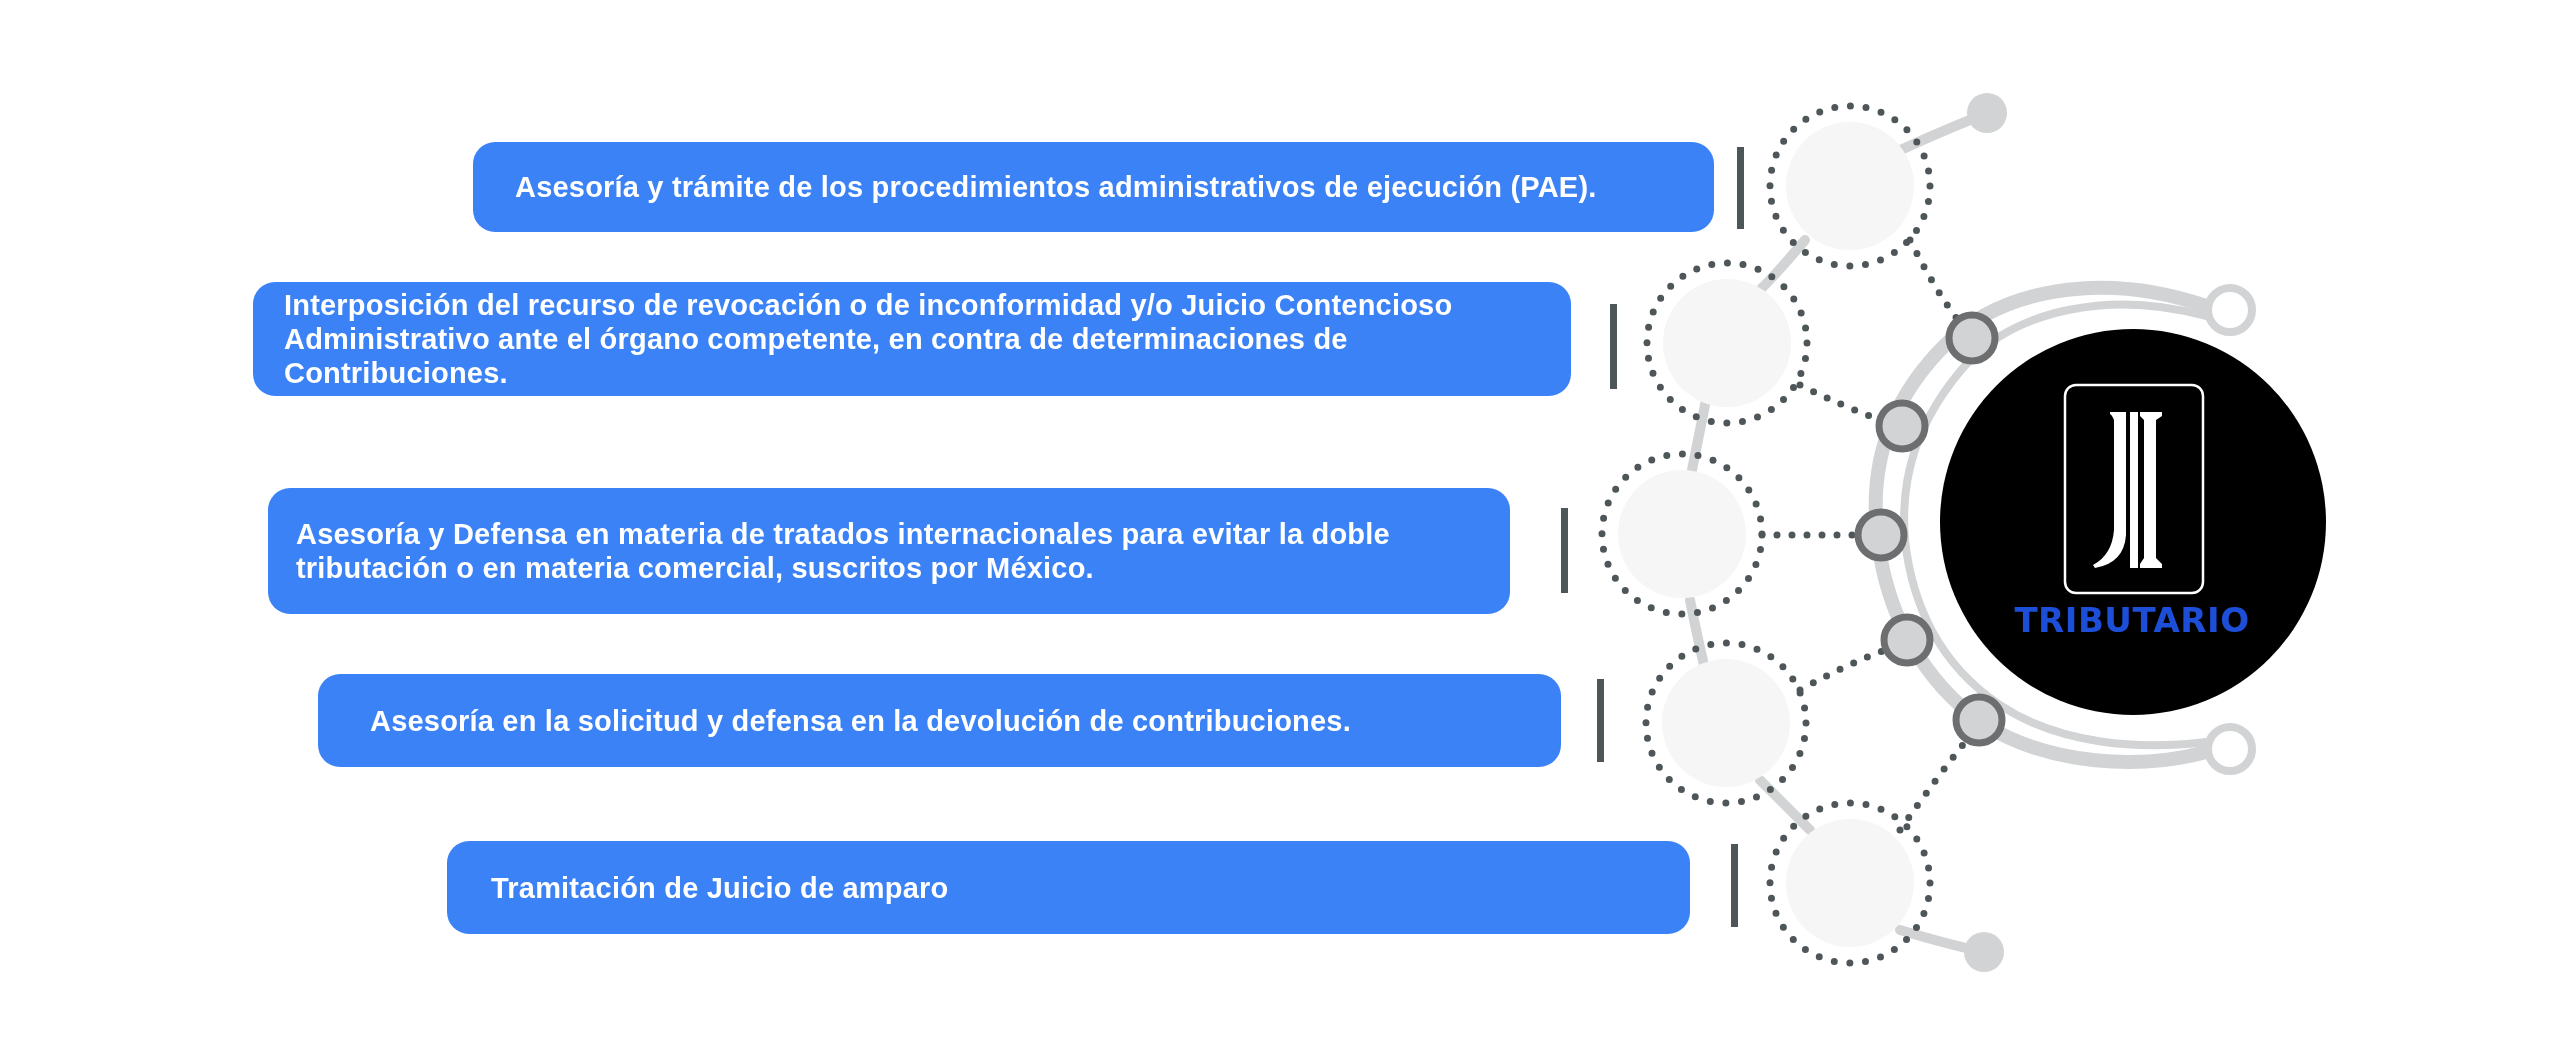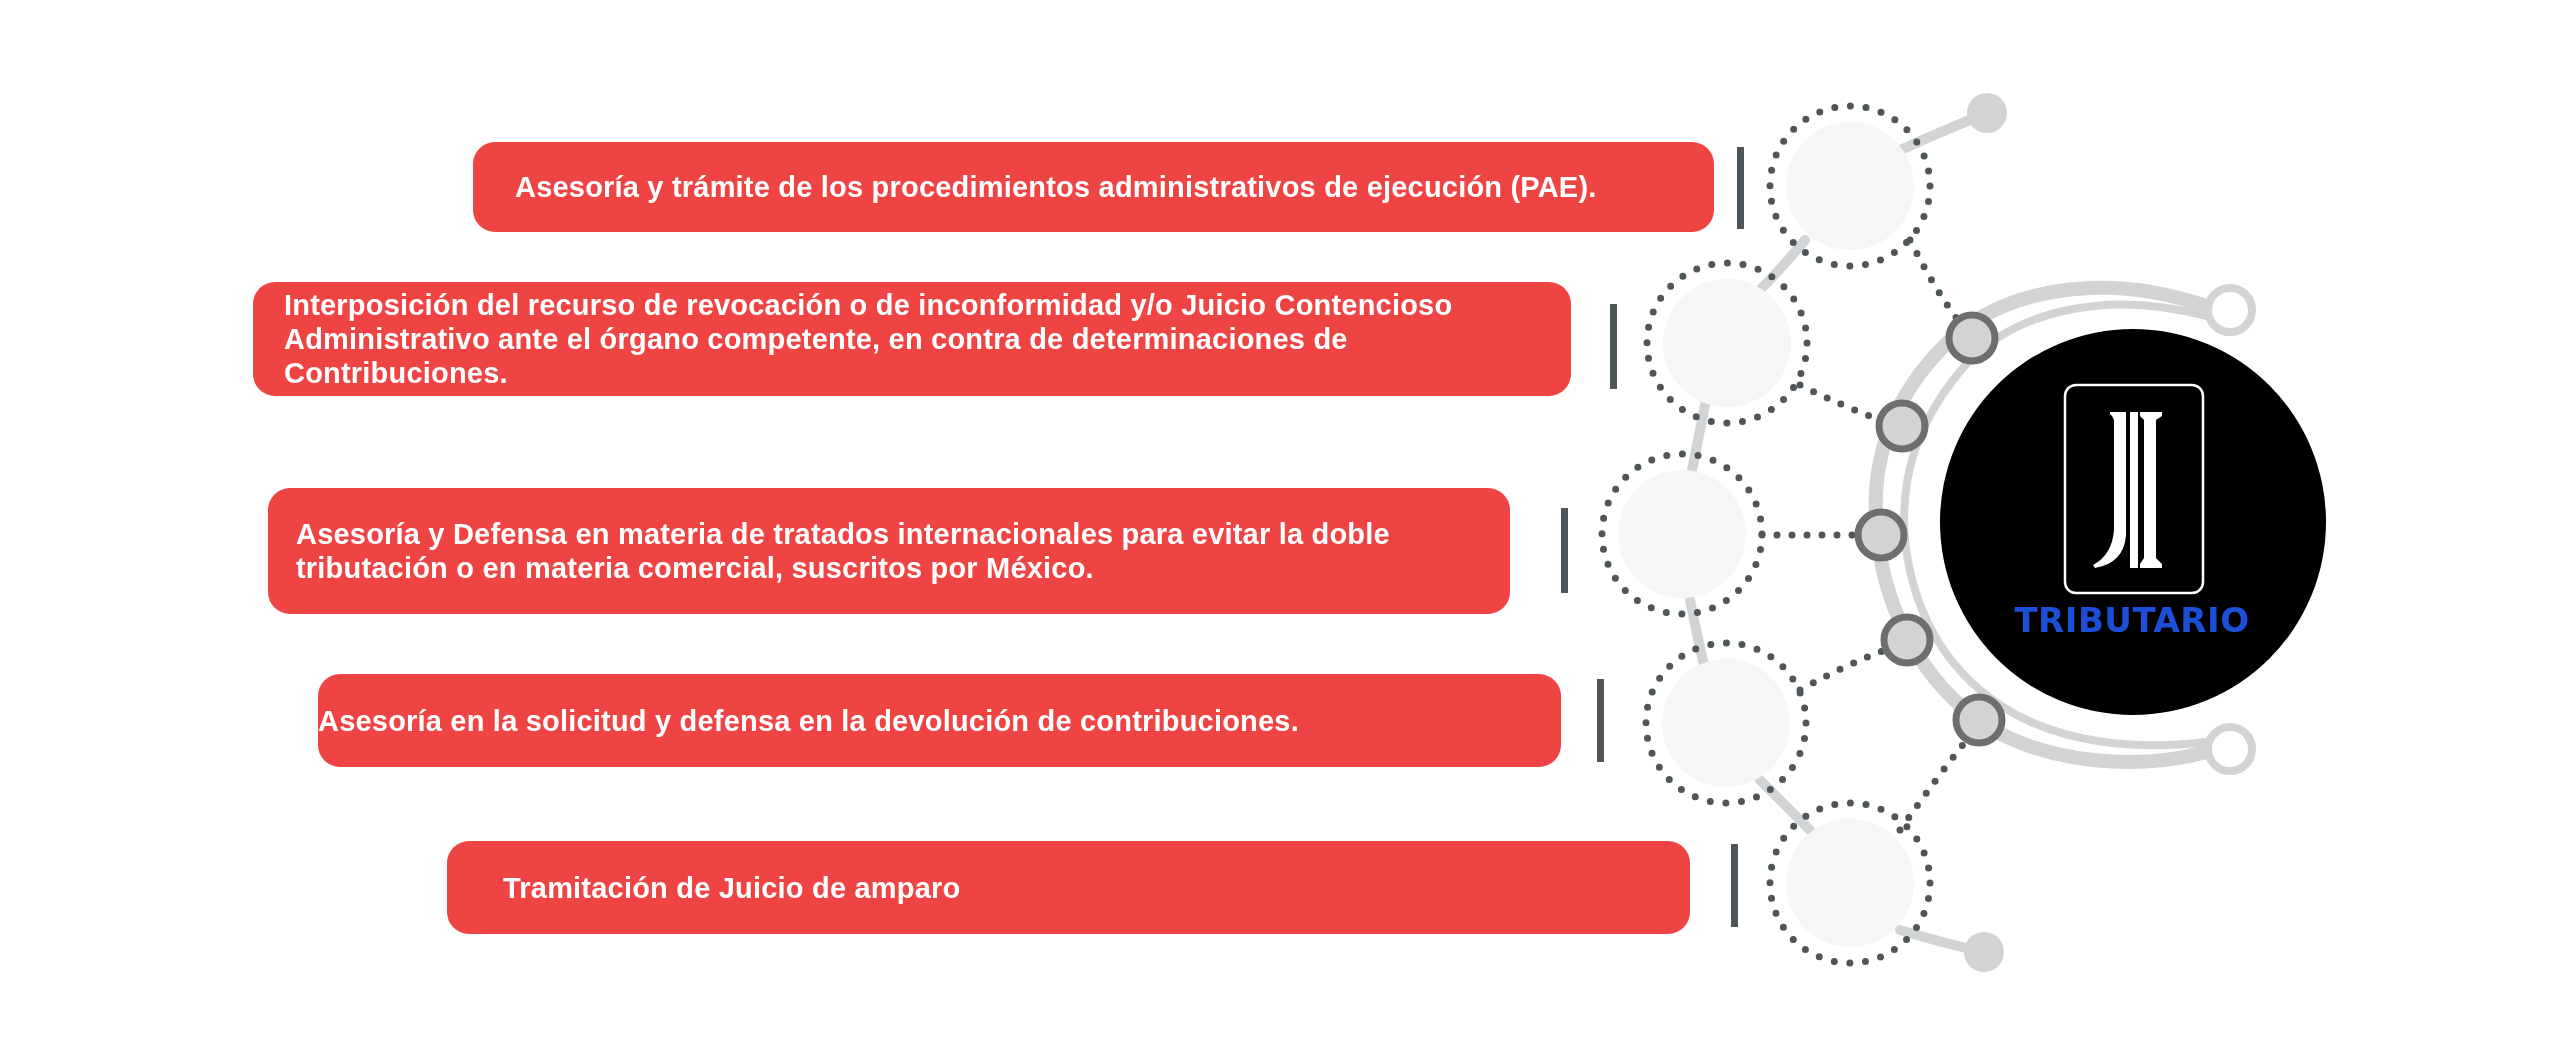--- a/index.html
+++ b/index.html
@@ -9,21 +9,21 @@
     }
     body {
       width: 2560px;
       height: 1050px;
       position: relative;
       overflow: hidden;
       font-family: "Liberation Sans", "DejaVu Sans", sans-serif;
     }
     .service-box {
       position: absolute;
-      background: #ef4444;
+      background: #3b82f6;
       border-radius: 22px;
       color: #ffffff;
       box-sizing: border-box;
       display: flex;
       align-items: center;
       font-size: 29px;
       font-weight: bold;
       line-height: 34px;
       letter-spacing: 0.2px;
     }
@@ -145,21 +145,21 @@
 Contribuciones.</span>
 </div>
 <div class="sep-bar" style="left:1610px; top:304px; height:85px;"></div>
 
 <div class="service-box" style="left:268px; top:488px; width:1242px; height:126px; padding-left:28px;">
   <span class="label">Asesoría y Defensa en materia de tratados internacionales para evitar la doble
 tributación o en materia comercial, suscritos por México.</span>
 </div>
 <div class="sep-bar" style="left:1561px; top:508px; height:85px;"></div>
 
-<div class="service-box" style="left:318px; top:674px; width:1243px; height:93px; ">
+<div class="service-box" style="left:318px; top:674px; width:1243px; height:93px; padding-left:52px;">
   <span class="label">Asesoría en la solicitud y defensa en la devolución de contribuciones.</span>
 </div>
 <div class="sep-bar" style="left:1597px; top:679px; height:83px;"></div>
 
-<div class="service-box" style="left:447px; top:841px; width:1243px; height:93px; padding-left:56px;">
+<div class="service-box" style="left:447px; top:841px; width:1243px; height:93px; padding-left:44px;">
   <span class="label">Tramitación de Juicio de amparo</span>
 </div>
 <div class="sep-bar" style="left:1731px; top:844px; height:83px;"></div>
 
 </body></html>

